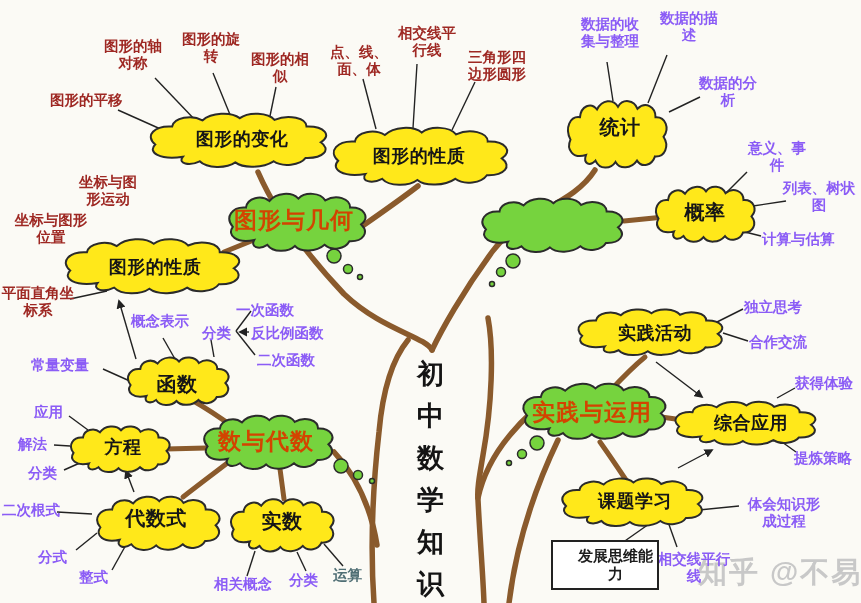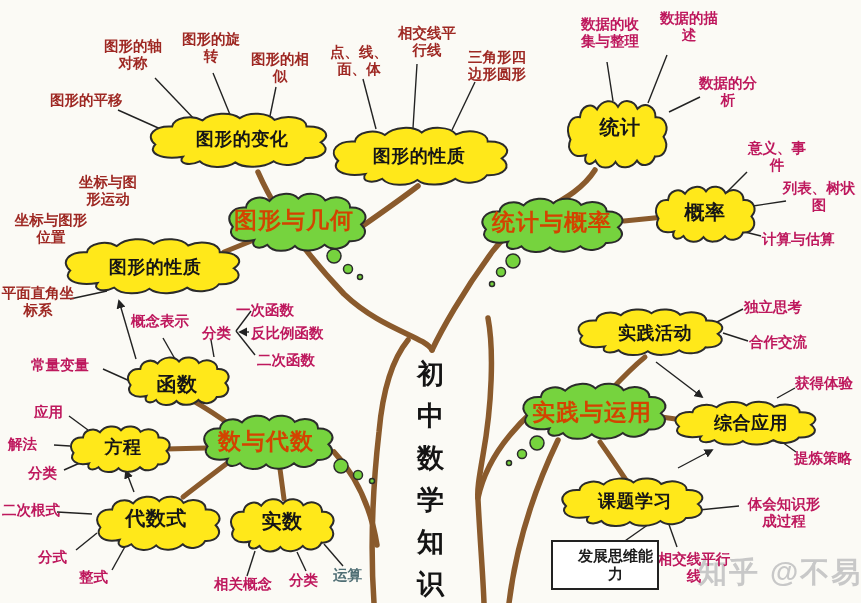--- a/index.html
+++ b/index.html
@@ -4,21 +4,21 @@
 <style>
   html,body{margin:0;padding:0;}
   body{
     width:861px;height:603px;position:relative;overflow:hidden;
     background:#fbfaf5;
     font-family:"Liberation Sans","DejaVu Sans",sans-serif;
   }
   #stage{position:absolute;left:0;top:0;width:861px;height:603px;}
   svg#tree{position:absolute;left:0;top:0;}
   .leaf{
-    position:absolute;font-size:14.5px;font-weight:700;color:#be185d;
+    position:absolute;font-size:14.5px;font-weight:700;color:#8b5cf6;
     line-height:1.18;text-align:center;
   }
   .leaf.red{color:#9e2823;}
   .leaf.teal{color:#4f6e74;}
   .nowrap{white-space:nowrap;}
   .node-label{
     position:absolute;transform:translate(-50%,-50%);
     font-weight:700;white-space:nowrap;
   }
   .yellow-label{font-size:18px;color:#161616;letter-spacing:.5px;}
@@ -151,21 +151,20 @@
 
   <g stroke="#2b2b2b" stroke-width="2" fill="#76d33e">
     <use href="#cloudBase" transform="translate(297,222) scale(0.69,0.60)"></use>
     <use href="#cloudBase" transform="translate(552,225) scale(0.71,0.56)"></use>
     <use href="#cloudBase" transform="translate(268,442) scale(0.65,0.56)"></use>
     <use href="#cloudBase" transform="translate(594,411) scale(0.72,0.58)"></use>
   </g>
 </svg>
 
 <div class="node-label green-label" style="left:294px;top:220px">图形与几何</div>
-<div class="node-label green-label" style="left:552px;top:222px">统计与概率</div>
 <div class="node-label green-label" style="left:266px;top:441px">数与代数</div>
 <div class="node-label green-label" style="left:592px;top:412px">实践与运用</div>
 
 <div class="node-label yellow-label" style="left:242px;top:139px">图形的变化</div>
 <div class="node-label yellow-label" style="left:419px;top:156px">图形的性质</div>
 <div class="node-label yellow-label big" style="left:620px;top:127px">统计</div>
 <div class="node-label yellow-label big" style="left:705px;top:212px">概率</div>
 <div class="node-label yellow-label" style="left:155px;top:267px">图形的性质</div>
 <div class="node-label yellow-label big" style="left:177px;top:384px">函数</div>
 <div class="node-label yellow-label" style="left:123px;top:447px">方程</div>
@@ -203,21 +202,21 @@
 <div class="leaf red" style="left:78px;top:174px;width:60px">坐标与图形运动</div>
 <div class="leaf red" style="left:14px;top:212px;width:74px">坐标与图形位置</div>
 <div class="leaf red" style="left:1px;top:285px;width:74px">平面直角坐标系</div>
 <div class="leaf nowrap" style="left:131px;top:313px">概念表示</div>
 <div class="leaf nowrap" style="left:202px;top:325px">分类</div>
 <div class="leaf nowrap" style="left:236px;top:302px">一次函数</div>
 <div class="leaf nowrap" style="left:251px;top:325px">反比例函数</div>
 <div class="leaf nowrap" style="left:257px;top:352px">二次函数</div>
 <div class="leaf nowrap" style="left:31px;top:357px">常量变量</div>
 <div class="leaf nowrap" style="left:34px;top:404px">应用</div>
-<div class="leaf nowrap" style="left:8px;top:436px">解法</div>
+<div class="leaf nowrap" style="left:18px;top:436px">解法</div>
 <div class="leaf nowrap" style="left:28px;top:465px">分类</div>
 <div class="leaf nowrap" style="left:2px;top:502px">二次根式</div>
 <div class="leaf nowrap" style="left:38px;top:549px">分式</div>
 <div class="leaf nowrap" style="left:79px;top:569px">整式</div>
 <div class="leaf nowrap" style="left:214px;top:576px">相关概念</div>
 <div class="leaf nowrap" style="left:289px;top:572px">分类</div>
 <div class="leaf teal nowrap" style="left:333px;top:567px">运算</div>
 <div class="leaf nowrap" style="left:744px;top:299px">独立思考</div>
 <div class="leaf nowrap" style="left:749px;top:334px">合作交流</div>
 <div class="leaf nowrap" style="left:795px;top:375px">获得体验</div>

